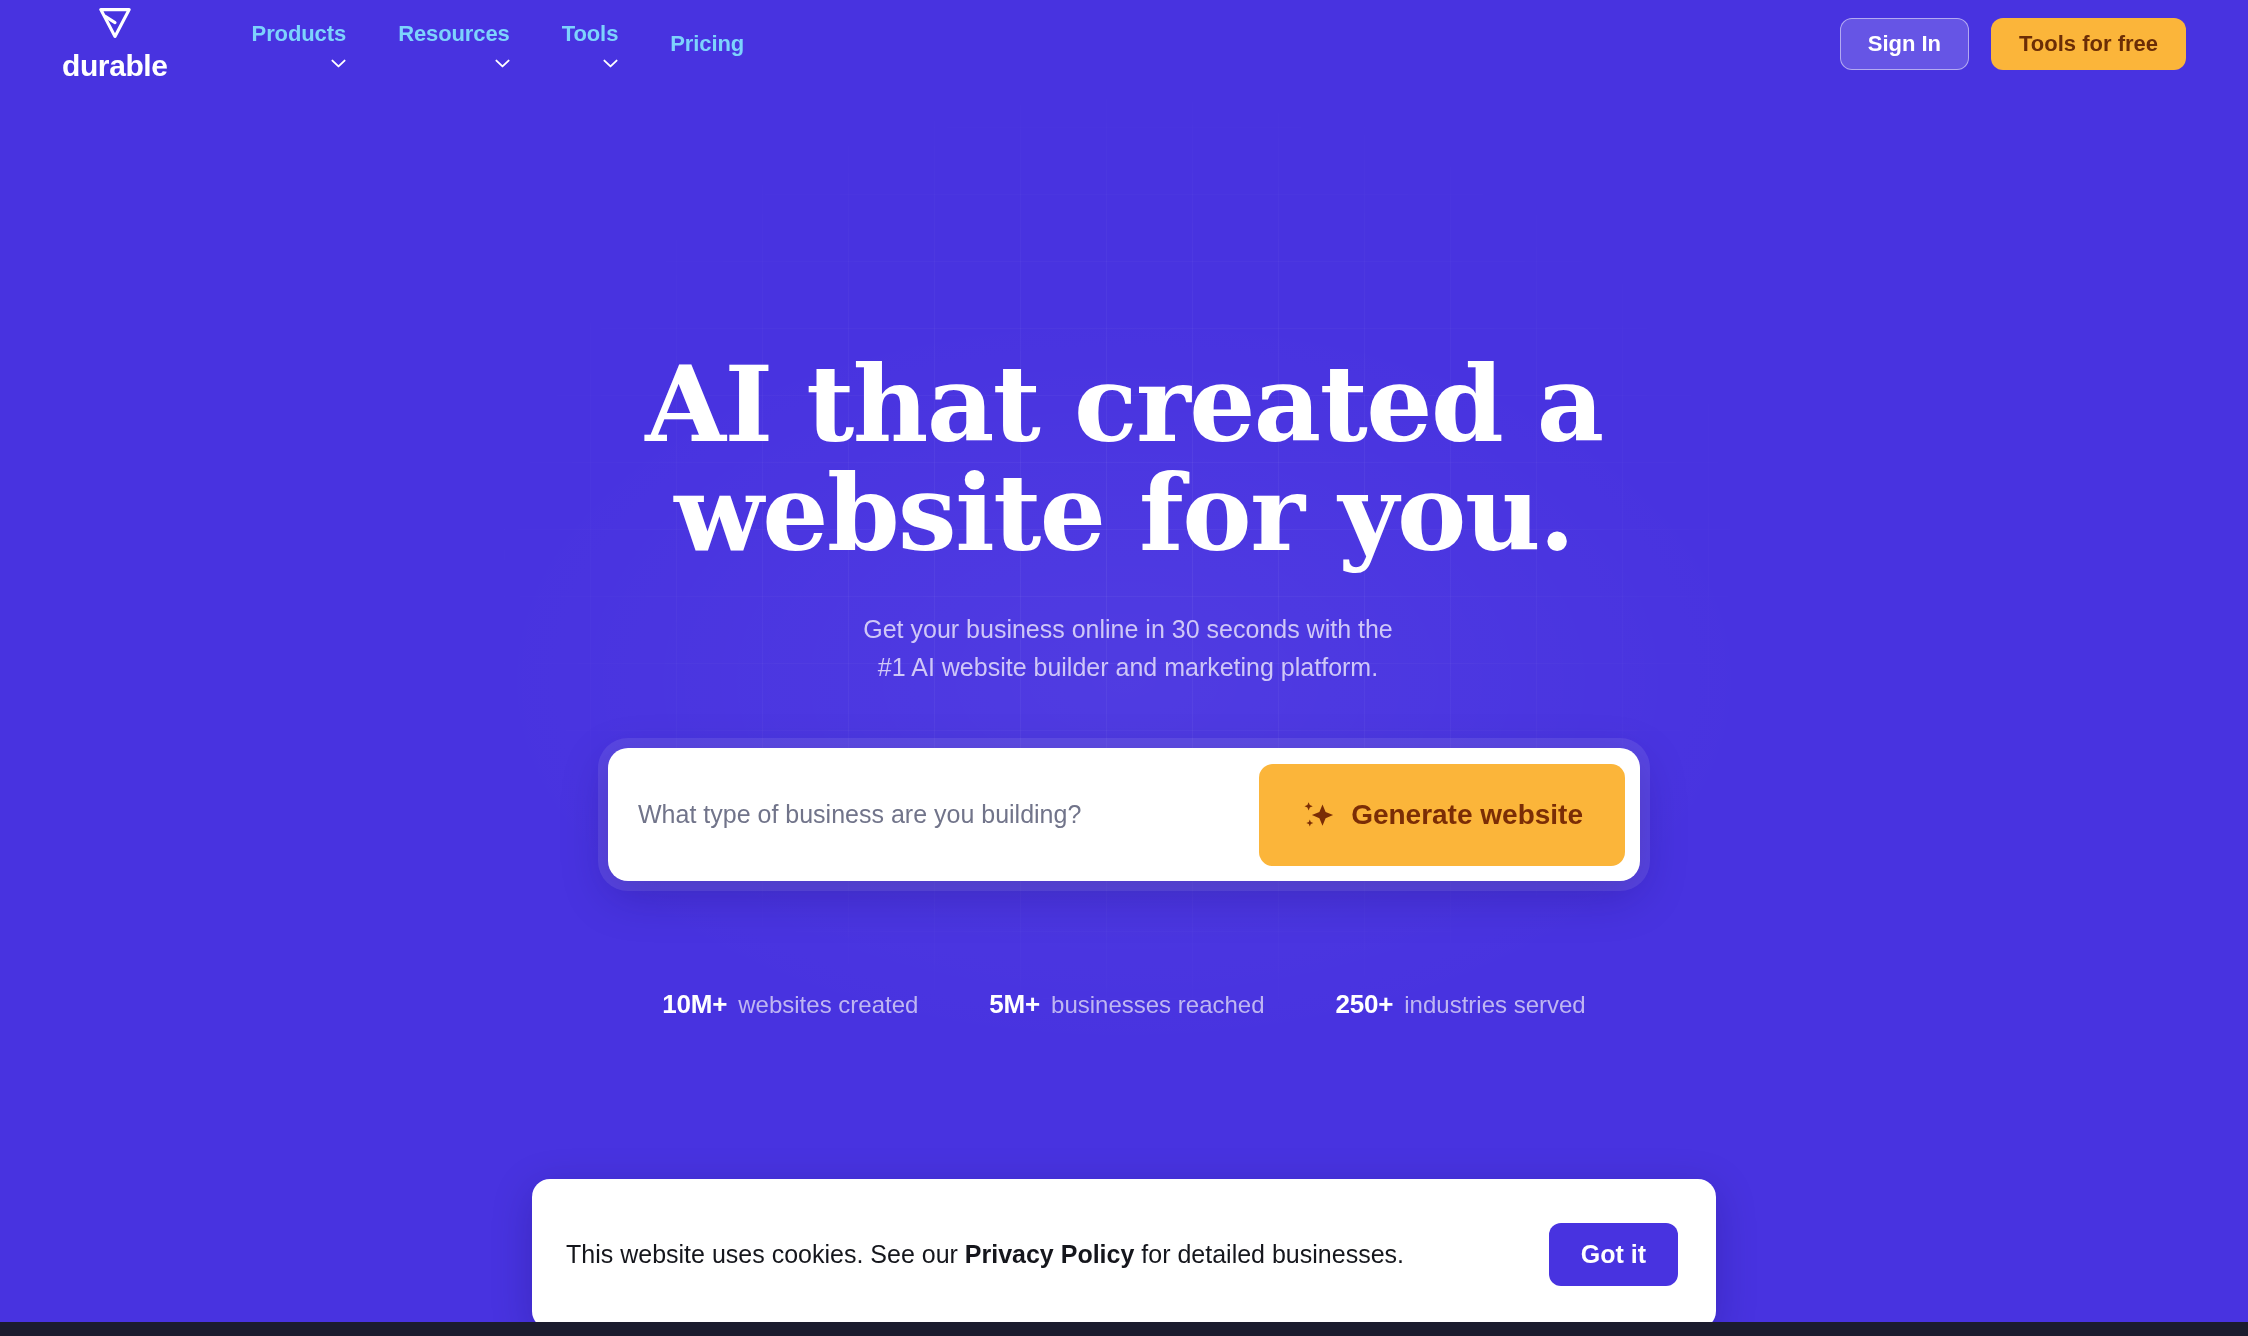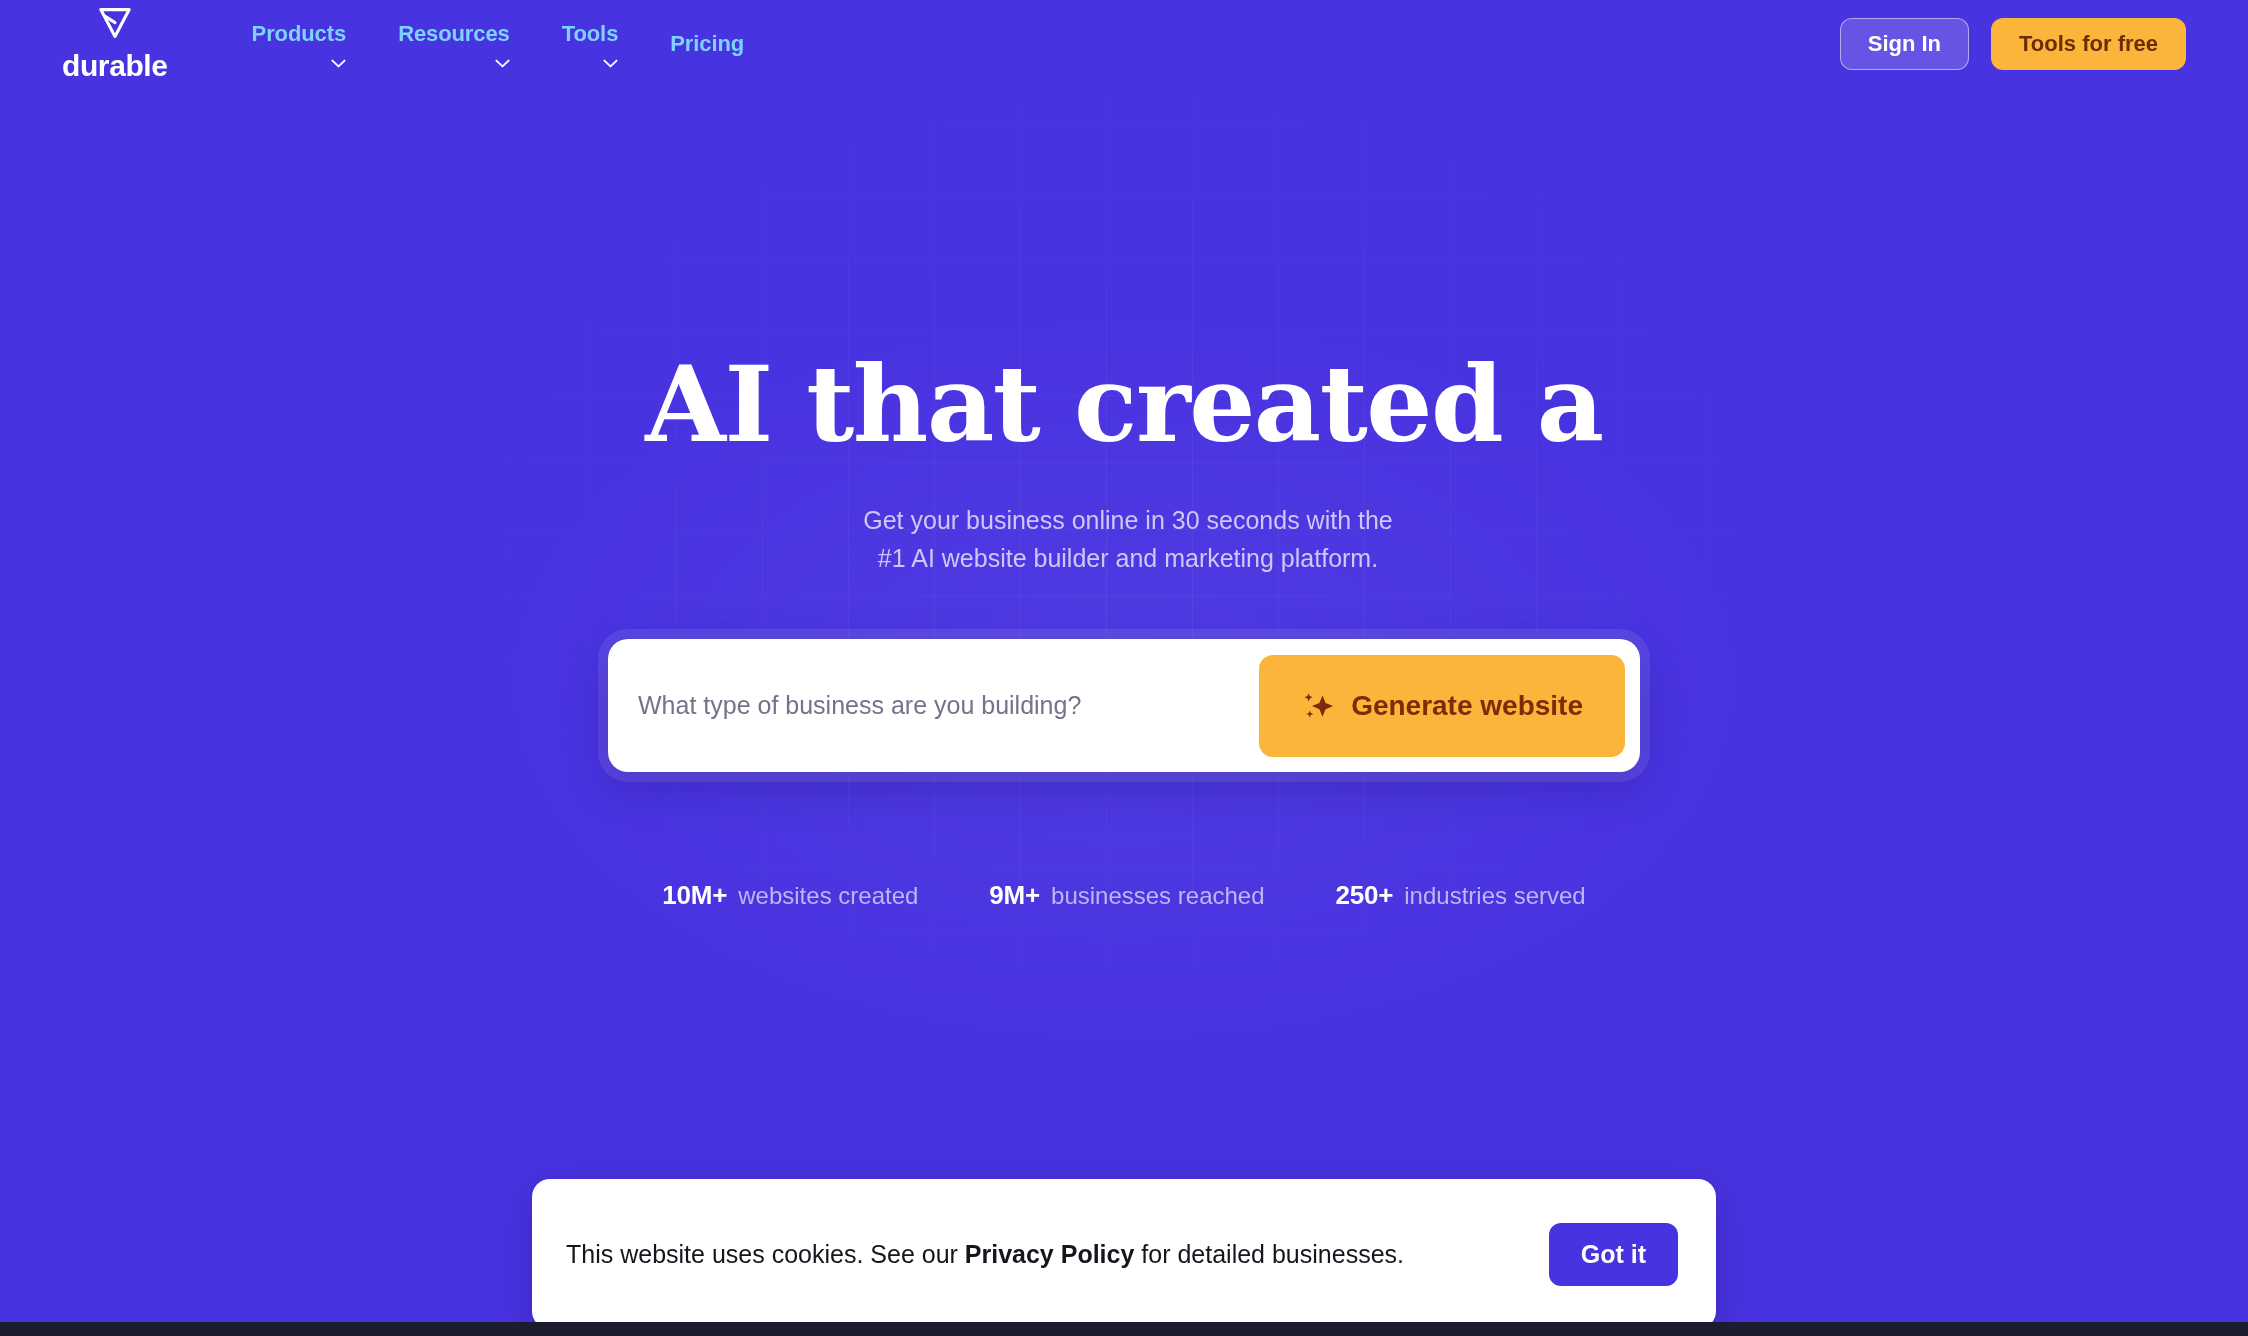--- a/index.html
+++ b/index.html
@@ -187,20 +187,21 @@
     <button id="sign-in-button">Sign In</button>
     <button id="start-free-button">Tools for free</button>
   </div>
 
 </nav>
 
 <main id="hero">
 
   <h1 id="hero-title">
     <span class="line">AI that created a</span>
+    <span class="line">website for you.</span>
   </h1>
 
   <p id="hero-sub">
     <span class="line">Get your business online in 30 seconds with the</span>
     <span class="line">#1 AI website builder and marketing platform.</span>
   </p>
 
   <div id="generator-wrap">
     <div id="generator-bar">
       <input id="business-input" type="text" placeholder="What type of business are you building?" style="">
@@ -221,21 +222,21 @@
   </div>
 
   <div id="stats">
 
     <div class="stat">
       <span class="stat-value">10M+</span>
       <span class="stat-label">websites created</span>
     </div>
 
     <div class="stat">
-      <span class="stat-value">9M+</span>
+      <span class="stat-value">5M+</span>
       <span class="stat-label">businesses reached</span>
     </div>
 
     <div class="stat">
       <span class="stat-value">250+</span>
       <span class="stat-label">industries served</span>
     </div>
 
   </div>
 

